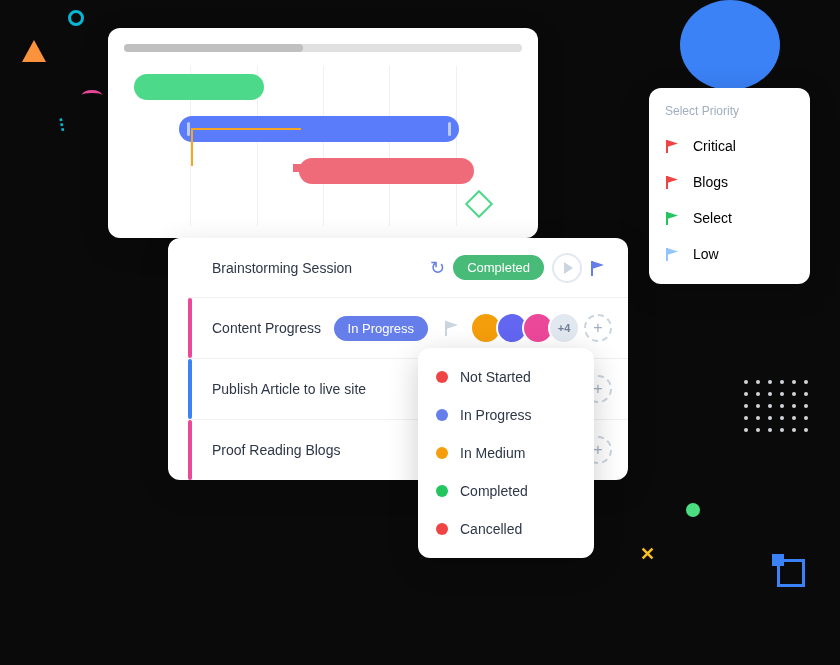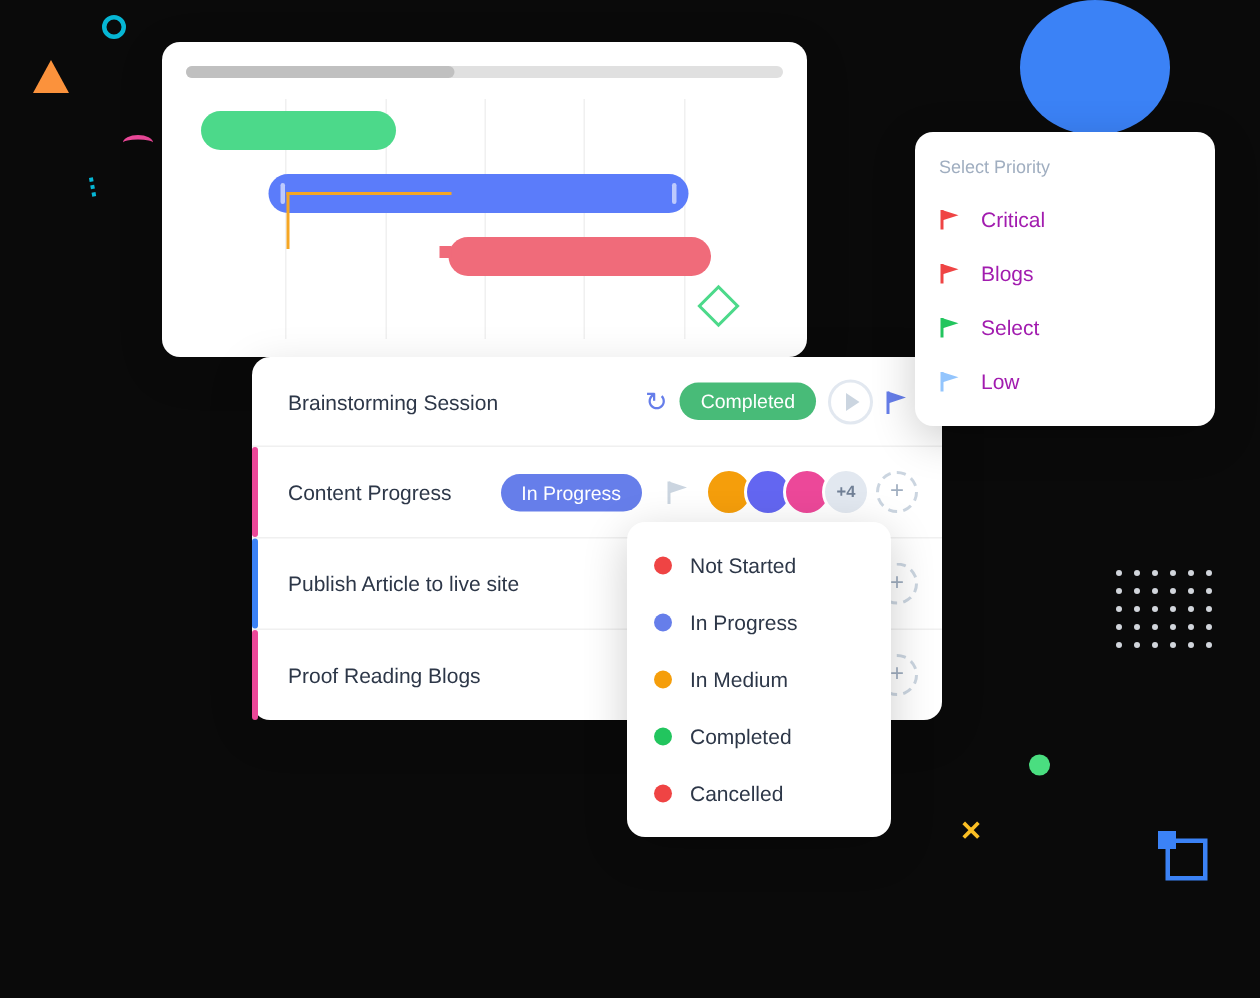--- a/index.html
+++ b/index.html
@@ -35,20 +35,21 @@
     
     .task-card {
       position: absolute;
       top: 238px;
       left: 168px;
       width: 460px;
       background: white;
       border-radius: 12px;
       box-shadow: 0 8px 30px rgba(0,0,0,0.15);
       overflow: visible;
+      padding-left: 20px;
     }
     .task-row {
       display: flex;
       align-items: center;
       padding: 14px 16px;
       border-bottom: 1px solid #f0f0f0;
       position: relative;
       min-height: 60px;
     }
     .task-row:last-child {
@@ -128,40 +129,40 @@
       color: #a0aec0;
       font-size: 16px;
       margin-left: 4px;
     }
 
     
     .priority-dropdown {
       position: absolute;
       top: 88px;
       right: 30px;
-      width: 200px;
+      width: 161px;
       background: white;
       border-radius: 12px;
       box-shadow: 0 8px 30px rgba(0,0,0,0.2);
       padding: 12px 0;
       z-index: 20;
     }
     .dropdown-title {
       font-size: 12px;
       color: #a0aec0;
       padding: 4px 16px 10px;
       font-weight: 500;
     }
     .dropdown-item {
       display: flex;
       align-items: center;
       padding: 10px 16px;
       cursor: pointer;
       font-size: 14px;
-      color: #a21caf;
+      color: #000000;
       font-weight: 400;
     }
 
     
     .status-dropdown {
       position: absolute;
       top: 348px;
       left: 418px;
       width: 176px;
       background: white;

